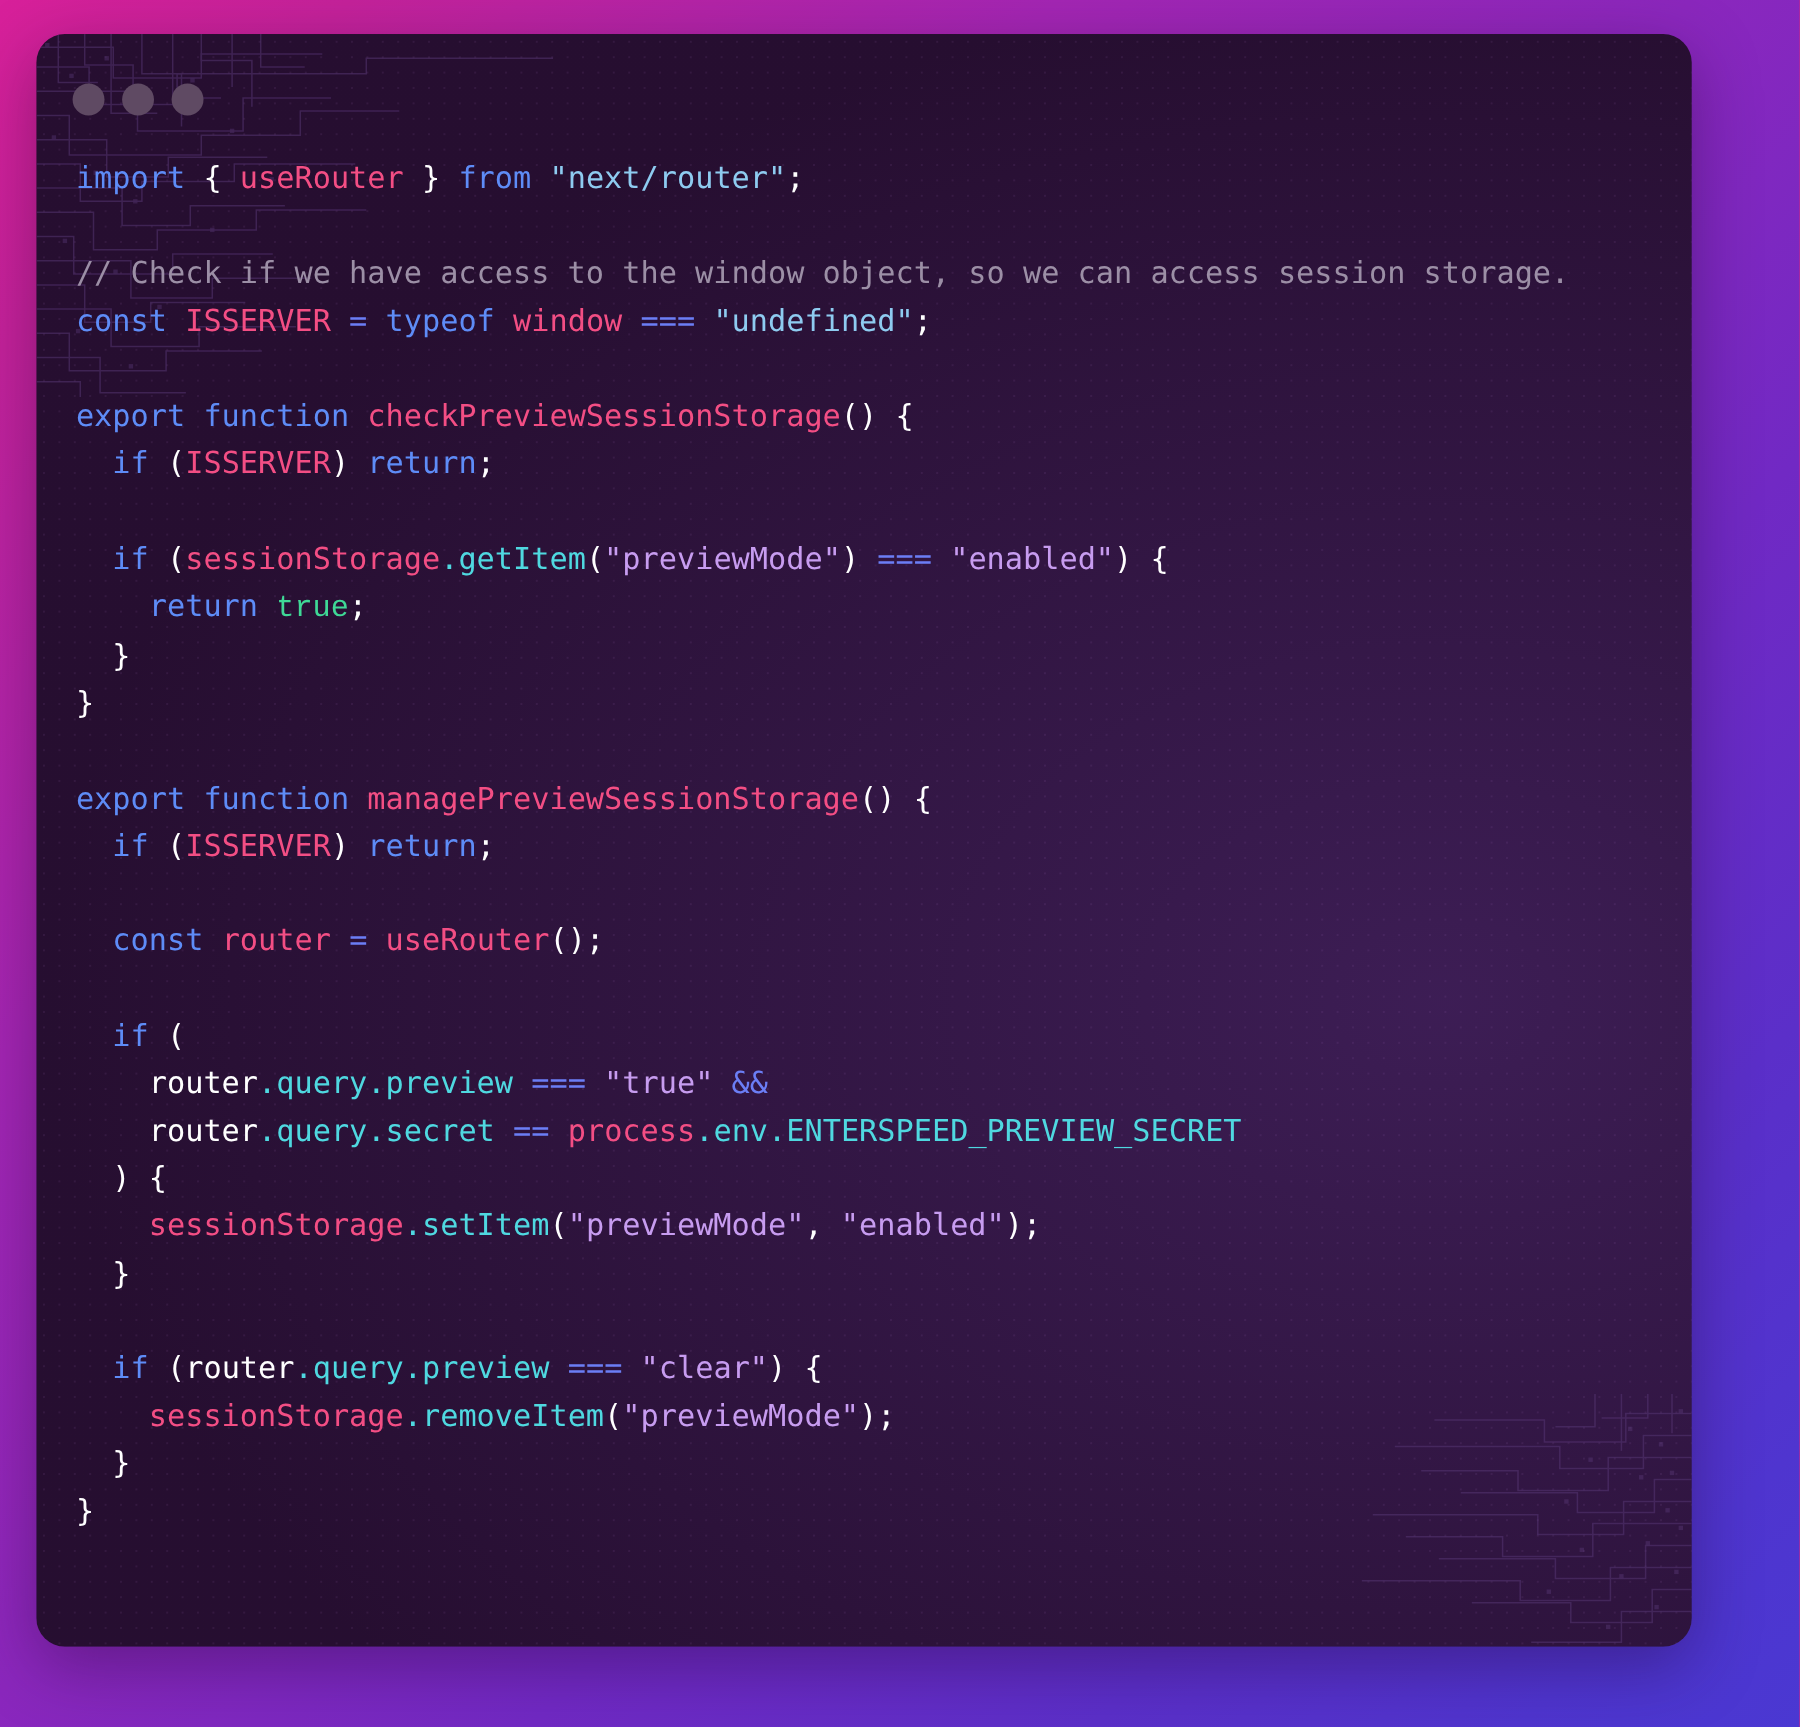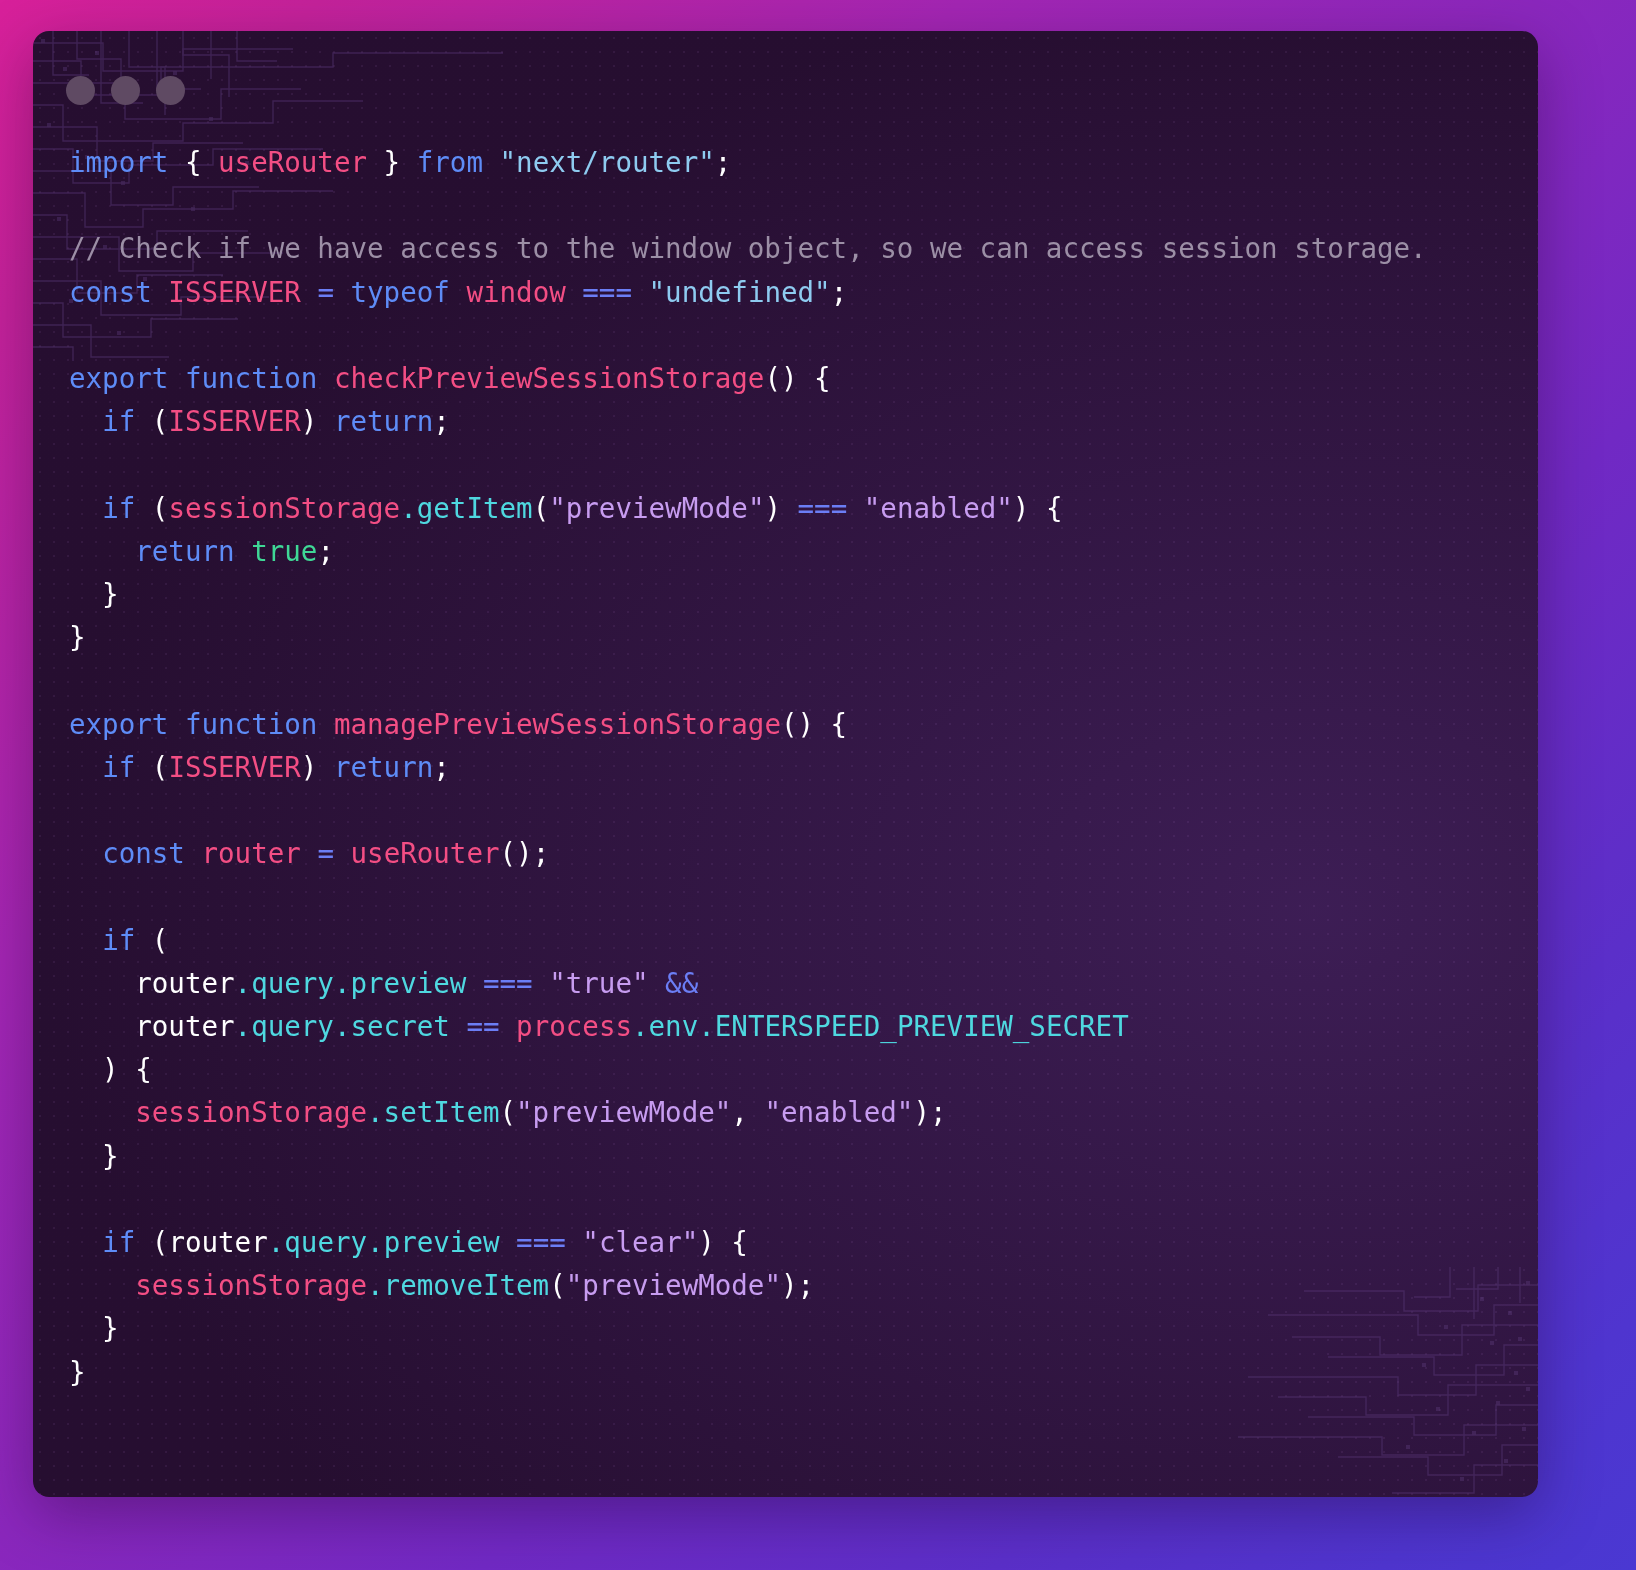--- a/index.html
+++ b/index.html
@@ -27,21 +27,21 @@
         #5b2fc9 80%,
         #4f35cf 92%,
         #4a38d2 100%);
   }
 
   
   #window {
     position: absolute;
     left: 33px; top: 31px;
     width: 1505px; height: 1466px;
-    border-radius: 16px;
+    border-radius: 26px;
     background:
       radial-gradient(120% 90% at 85% 60%, rgba(62,30,86,0.95) 0%, rgba(38,14,48,0.98) 70%),
       linear-gradient(160deg, #2b0f33 0%, #2a1040 45%, #231042 100%);
     overflow: hidden;
     box-shadow: 0 18px 60px rgba(30,0,40,0.35);
   }
 
   
   #dots {
     position: absolute; inset: 0;
@@ -89,21 +89,21 @@
   .line { min-height: 43.2px; }
 
   
   .kw   { color: #5e8cf7; }   
   .id   { color: #f34e84; }   
   .str  { color: #c79cf0; }   
   .str2 { color: #8ecbf0; }   
   .com  { color: #9c8fa6; }   
   .op   { color: #6b7ef5; }   
   .prop { color: #4fd8e0; }   
-  .bool { color: #3fd896; }   
+  .bool { color: #3fd896; font-family: Liberation Mono, monospace; }   
   .pun  { color: #ffffff; }   
 </style>
 </head>
 <body>
 
 <div id="canvas">
 
   <div id="window">
 
     <div id="dots"></div>

